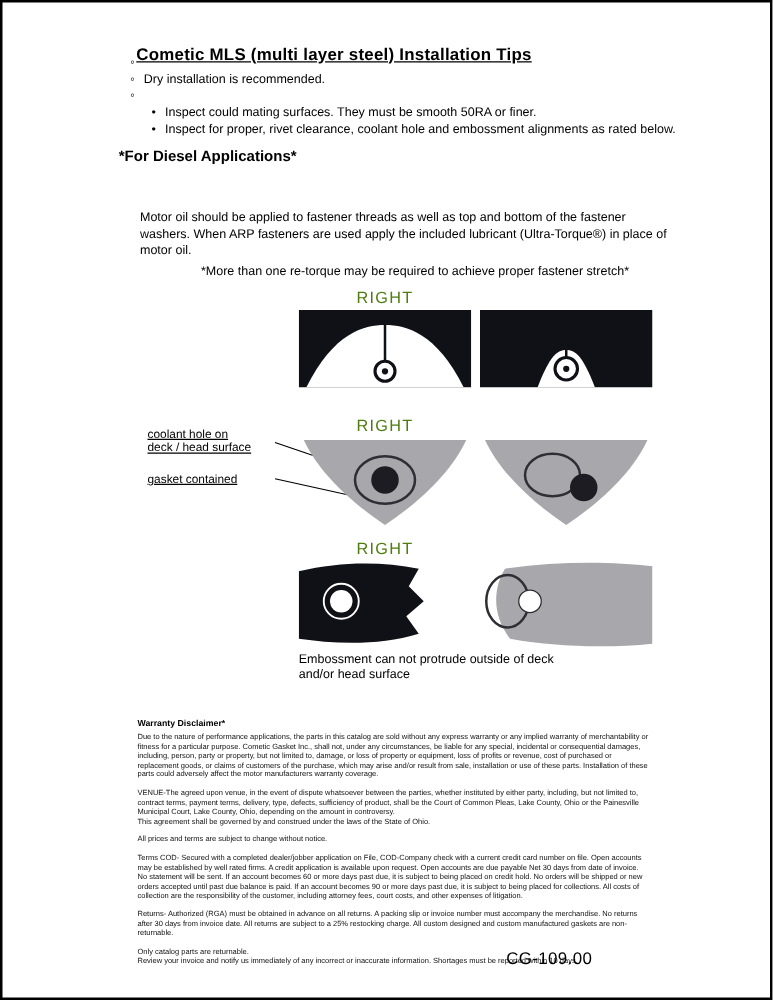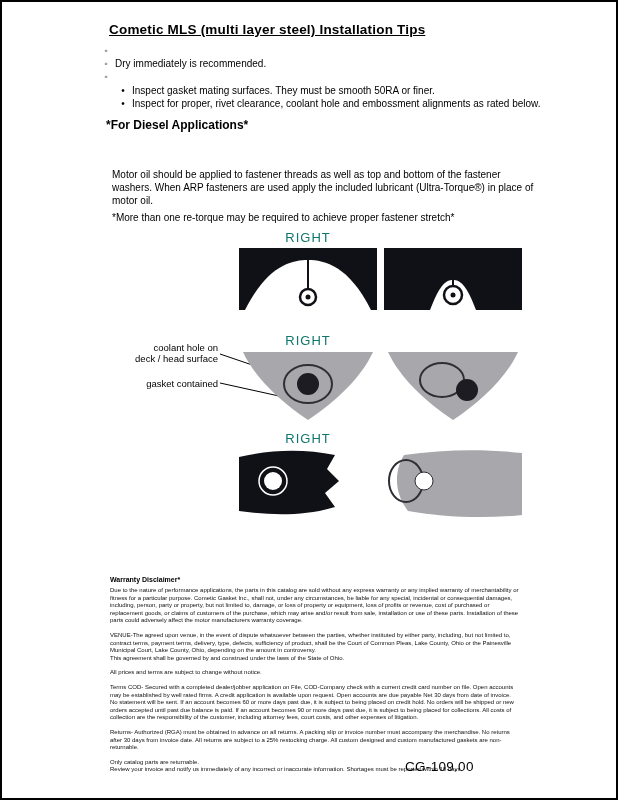--- a/index.html
+++ b/index.html
@@ -8,71 +8,72 @@
     width: 618px; height: 800px;
     background: #ffffff;
     border: 2px solid #000000;
     box-sizing: border-box;
     font-family: "Liberation Sans", "DejaVu Sans", sans-serif;
     color: #000000;
     overflow: hidden;
   }
   .abs { position: absolute; }
   .title {
-    left: 107px; top: 20px;
+    left: 107px; top: 34px;
     font-size: 13.5px; font-weight: bold;
     text-decoration: underline;
     letter-spacing: 0.2px;
   }
   .tips { left: 100px; top: 42px; font-size: 10px; }
   .tip-line { display: flex; gap: 5px; line-height: 13.2px; white-space: nowrap; }
   .tip-sub { padding-left: 17px; }
   .marker { width: 8px; flex: 0 0 auto; text-align: center; }
-  .h2 { left: 104px; top: 116px; font-size: 12px; font-weight: bold; }
+  .h2 { left: 93px; top: 116px; font-size: 12px; font-weight: bold; }
   .para { left: 110px; width: 428px; font-size: 10px; line-height: 13px; }
   .para1 { top: 135px; margin-top: 31px; }
   .para2 { top: 167px; }
-  .note  { top: 209px; width: 440px; }
-  .rw-label { width: 138px; text-align: center; font-size: 13px; letter-spacing: 1px; color: #0f766e; }
+  .note  { top: 209px; width: 440px; text-align: center; }
+  .rw-label { width: 138px; text-align: center; font-size: 13px; letter-spacing: 1px; color: #4d7c0f; }
   .col-right { left: 237px; }
   .col-wrong { left: 382px; margin-top: 24px; }
   .caption { left: 237px; font-size: 10px; line-height: 12px; }
   .preline { white-space: pre-line; }
   .callout {
-    width: 100px; text-align: right;
+    width: 100px; 
     font-size: 9.5px; line-height: 11px;
     left: 116px;
+    text-decoration: underline;
   }
   .warranty-head { left: 108px; top: 574px; font-size: 7px; font-weight: bold; }
   .warranty-body { left: 108px; top: 585px; width: 410px; font-size: 6px; line-height: 7.6px; color: #111; }
   .warranty-body p { margin: 0 0 0 0; }
   .warranty-body .grp { margin-bottom: 7px; }
   .footer-code { left: 403px; top: 757px; font-size: 13.5px; letter-spacing: 0.3px; }
 </style>
 </head>
 <body>
 
 <div class="page">
 
   <div class="abs title">Cometic MLS (multi layer steel) Installation Tips</div>
 
   <div class="abs tips">
     <div class="tip-line">
       <span class="marker">◦</span>
     </div>
     <div class="tip-line">
       <span class="marker">◦</span>
-      <span>Dry immediately is recommended.</span>
+      <span>Dry installation is recommended.</span>
     </div>
     <div class="tip-line">
       <span class="marker">◦</span>
     </div>
     <div class="tip-line tip-sub">
       <span class="marker">•</span>
-      <span>Inspect gasket mating surfaces.  They must be smooth 50RA or finer.</span>
+      <span>Inspect could mating surfaces.  They must be smooth 50RA or finer.</span>
     </div>
     <div class="tip-line tip-sub">
       <span class="marker">•</span>
       <span>Inspect for proper, rivet clearance, coolant hole and embossment alignments as rated below.</span>
     </div>
   </div>
 
   <div class="abs h2">*For Diesel Applications*</div>
   <div class="abs para para1">Motor oil should be applied to fastener threads as well as top and bottom of the fastener washers. When ARP fasteners are used apply the included lubricant (Ultra-Torque®) in place of motor oil.</div>
   <div class="abs para note">*More than one re-torque may be required to achieve proper fastener stretch*</div>
@@ -130,20 +131,22 @@
     <circle cx="34" cy="32" r="14" fill="none" stroke="#ffffff" stroke-width="1.5"></circle>
     <circle cx="34" cy="32" r="9" fill="#ffffff"></circle>
   </svg>
 
   <svg class="abs" style="left:382px;top:447px" width="138" height="70">
     <path d="M20,6 C60,0 104,0 138,4 L138,66 C100,70 56,68 24,62 C10,44 10,22 20,6 Z" fill="#a8a8ac"></path>
     <ellipse cx="22" cy="32" rx="17" ry="21" fill="none" stroke="#2e2e34" stroke-width="2"></ellipse>
     <circle cx="40" cy="32" r="9" fill="#ffffff" stroke="#2e2e34" stroke-width="1"></circle>
   </svg>
 
+  <div class="abs caption preline" style="top:520px">Embossment can not protrude outside of deck
+and/or head surface</div>
 
   <div class="abs warranty-head">Warranty Disclaimer*</div>
   <div class="abs warranty-body">
     <div class="grp">
       <p>Due to the nature of performance applications, the parts in this catalog are sold without any express warranty or any implied warranty of merchantability or fitness for a particular purpose.  Cometic Gasket Inc., shall not, under any circumstances, be liable for any special, incidental or consequential damages, including, person, party or property, but not limited to, damage, or loss of property or equipment, loss of profits or revenue, cost of purchased or replacement goods, or claims of customers of the purchase, which may arise and/or result from sale, installation or use of these parts.  Installation of these parts could adversely affect the motor manufacturers warranty coverage.</p>
     </div>
     <div class="grp">
       <p>VENUE-The agreed upon venue, in the event of dispute whatsoever between the parties, whether instituted by either party, including, but not limited to, contract terms, payment terms, delivery, type, defects, sufficiency of product, shall be the Court of Common Pleas, Lake County, Ohio or the Painesville Municipal Court, Lake County, Ohio, depending on the amount in controversy.</p>
       <p>This agreement shall be governed by and construed under the laws of the State of Ohio.</p>
     </div>

